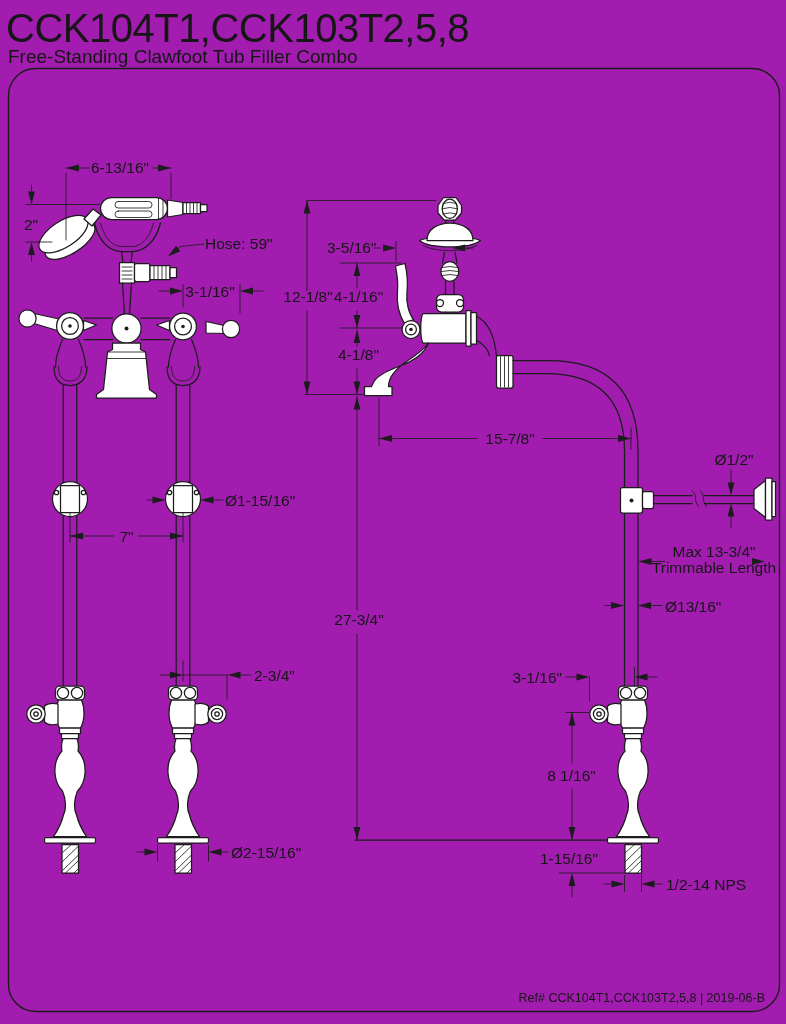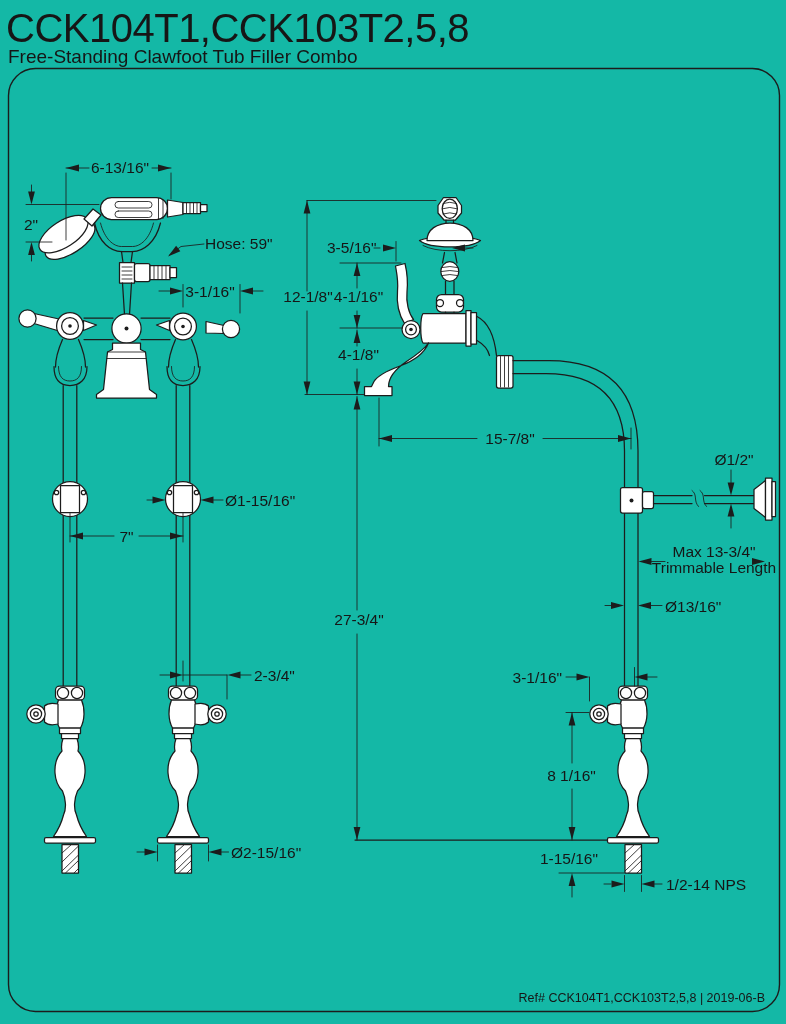--- a/index.html
+++ b/index.html
@@ -1,16 +1,16 @@
 <!DOCTYPE html>
 <html><head>
 <meta charset="utf-8">
 <style>
   html,body{margin:0;padding:0;background:#fff;}
-  .page{position:relative;width:786px;height:1024px;background:#14b8a6;overflow:hidden;}
+  .page{position:relative;width:786px;height:1024px;background:#a21caf;overflow:hidden;}
   svg{display:block;}
   text{font-family:"Liberation Sans",sans-serif;fill:#161616;}
   .title{font-size:40px;letter-spacing:-0.5px;}
   .sub{font-size:19px;}
   .dim{font-size:15.5px;}
   .ref{font-size:12.5px;}
   .ln{fill:none;stroke:#1c1c1c;stroke-width:1.25;stroke-linecap:round;stroke-linejoin:round;}
   .thin{stroke-width:0.85;}
   .fw{fill:#ffffff;}
   .solid{fill:#1c1c1c;stroke:none;}

